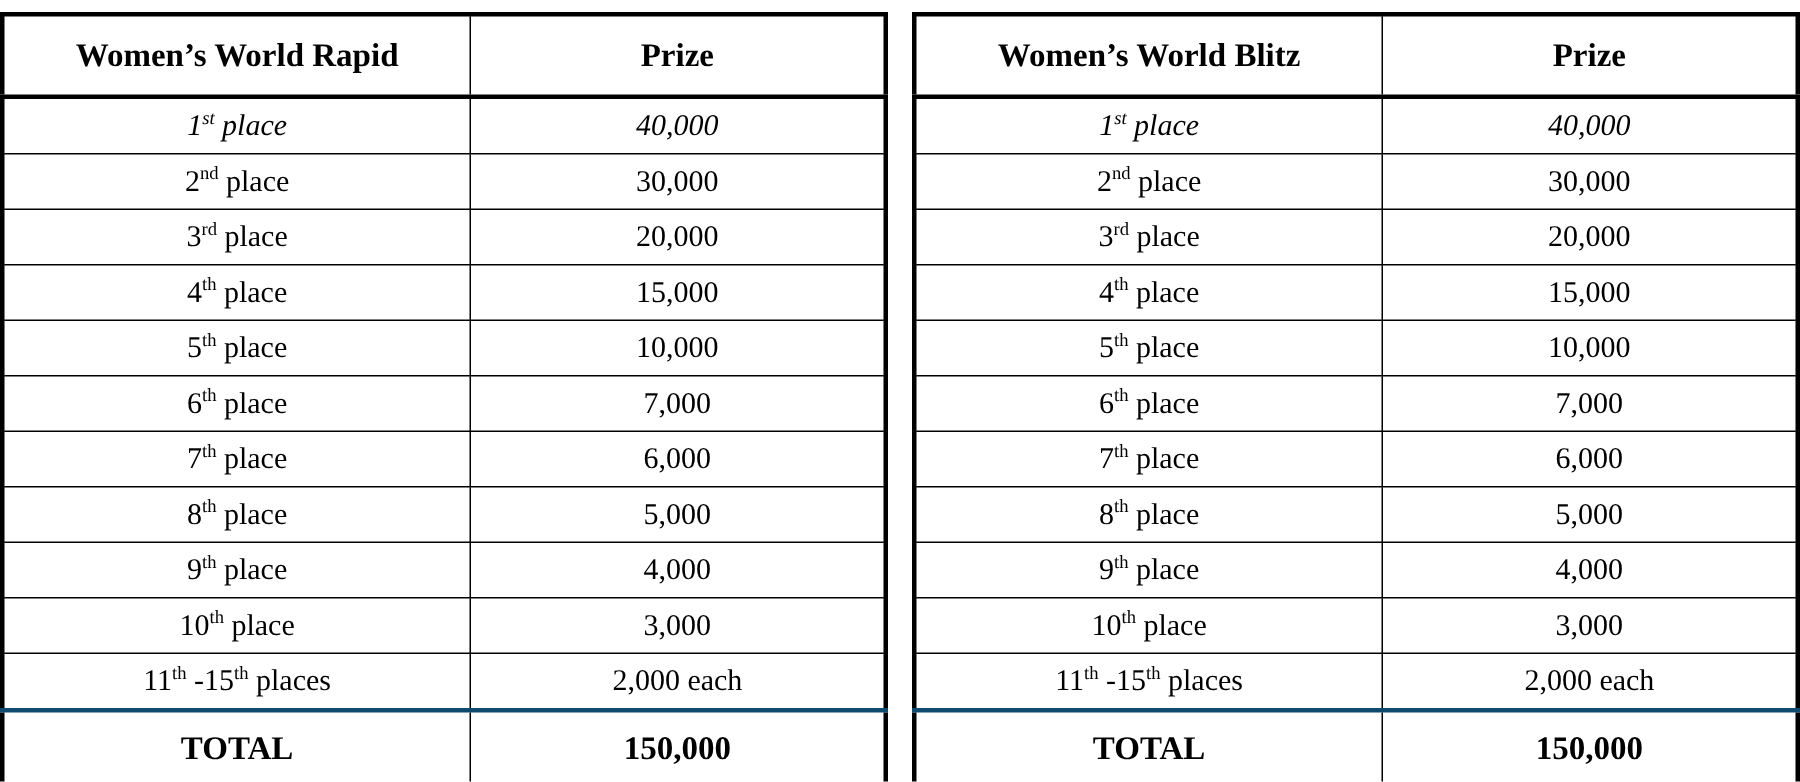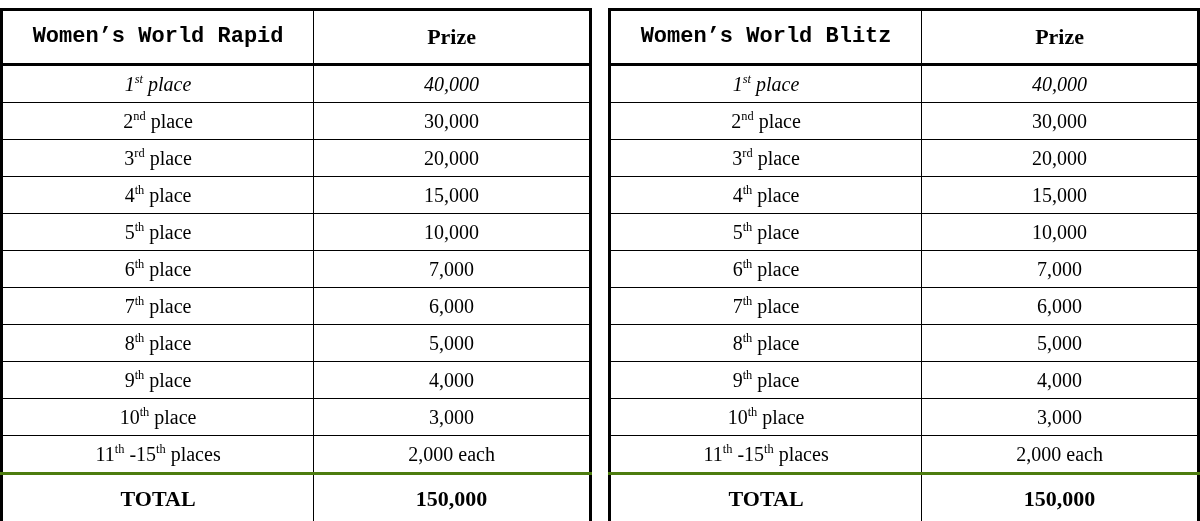--- a/index.html
+++ b/index.html
@@ -58,38 +58,37 @@
   }
   
   table.prize-table thead th {
     font-weight: bold;
     font-size: 22px;
     height: 52px;
     border-bottom: 3px solid #000000;
   }
   table.prize-table thead th.hdr-place {
     border-left: none;
-    font-family: Liberation Mono, monospace;
   }
   table.prize-table thead th.hdr-prize {
     border-right: none;
   }
   table.prize-table tbody td.cell-place {
     border-left: none;
   }
   table.prize-table tbody td.cell-prize {
     border-right: none;
   }
   table.prize-table tbody tr:first-child td {
     border-top: none;
     font-style: italic;
   }
   
   table.prize-table tbody tr.last-place td {
-    border-bottom: 3px solid #4d7c0f;
+    border-bottom: 3px solid #0c4a6e;
     margin-top: 20px;
   }
   table.prize-table tfoot td {
     font-weight: bold;
     font-size: 22px;
     height: 48px;
     border-bottom: none;
   }
   table.prize-table tfoot td.cell-place {
     border-left: none;

